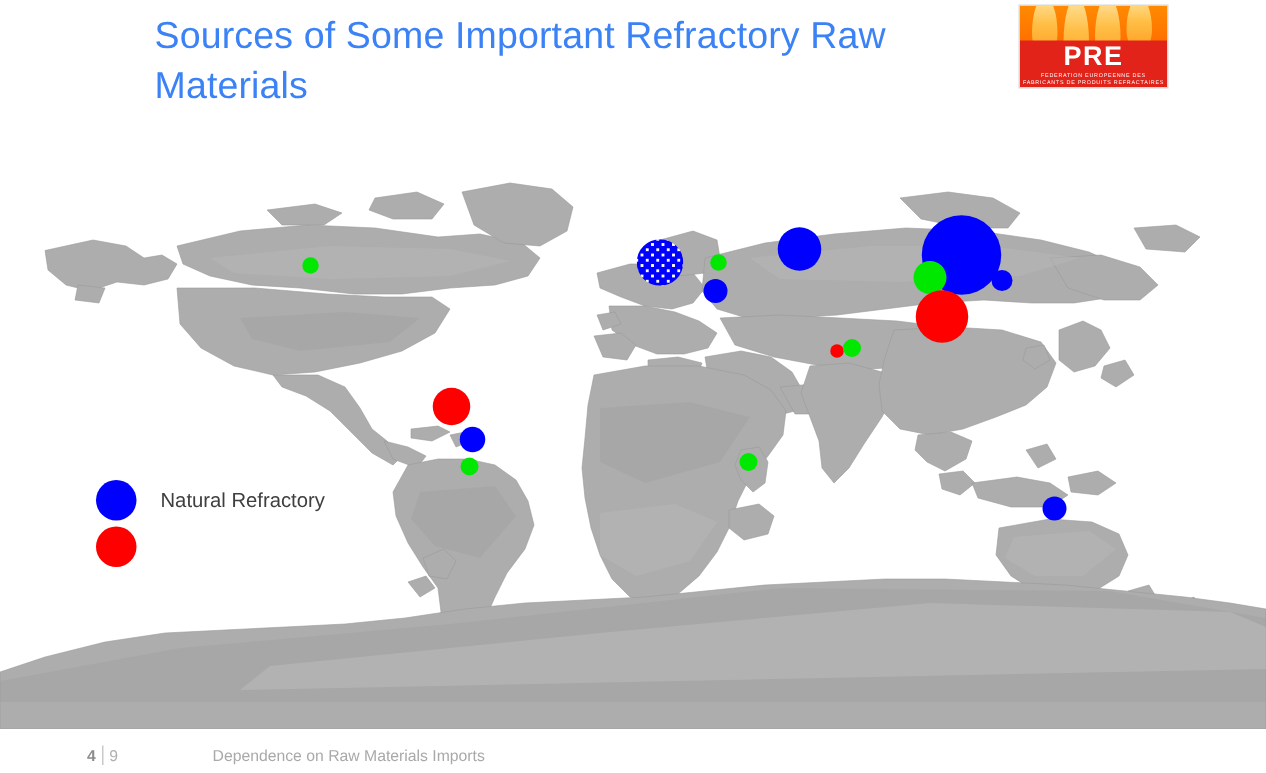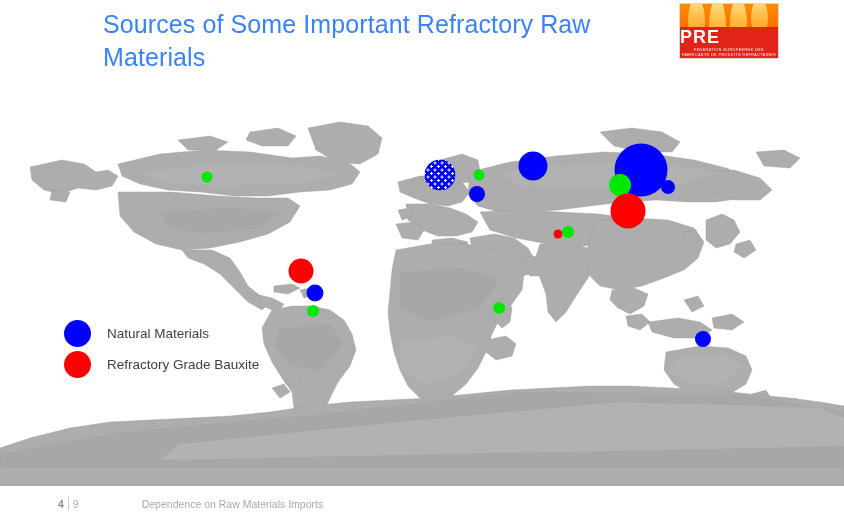--- a/index.html
+++ b/index.html
@@ -67,21 +67,21 @@
     top: 23px;
     height: 21px;
     background: #e2231a;
   }
   .logo-word {
     position: absolute;
     left: 0; right: 0;
     top: 23px;
     height: 21px;
     line-height: 21px;
-    text-align: left;
+    text-align: center;
     color: #ffffff;
     font-size: 18px;
     font-weight: bold;
     letter-spacing: 1px;
     font-family: "Liberation Sans", sans-serif;
   }
   .logo-tagline {
     position: absolute;
     left: 0; right: 0;
     top: 44px;
@@ -337,25 +337,24 @@
         <div class="marker m-green" title="Flake Graphite" style="left: 620px; top: 113px; width: 22px; height: 22px; background: rgb(0, 232, 0);"></div>
         <div class="marker m-red" title="Refractory Grade Bauxite" style="left: 628px; top: 139px; width: 35px; height: 35px; background: rgb(254, 0, 0);"></div>
         <div class="marker m-blue" title="Natural Magnesite" style="left: 668px; top: 115px; width: 14px; height: 14px; background: rgb(0, 0, 255);"></div>
         <div class="marker m-blue" title="Natural Magnesite" style="left: 703px; top: 267px; width: 16px; height: 16px; background: rgb(0, 0, 255);"></div>
       </div>
   </div>
 
   <div id="legend">
     <div class="legend-row">
       <span class="legend-swatch" style="background: rgb(0, 0, 255);"></span>
-      <span class="legend-label">Natural Materials</span>
+      <span class="legend-label">Natural Refractory</span>
     </div>
     <div class="legend-row">
       <span class="legend-swatch" style="background: rgb(254, 0, 0);"></span>
-      <span class="legend-label">Refractory Grade Bauxite</span>
     </div>
   </div>
 
   <div id="footer">
     <span class="pg-cur">4</span>
     <span class="pg-div"></span>
     <span class="pg-tot">9</span>
     <span class="foot-text">Dependence on Raw Materials Imports</span>
   </div>
 

